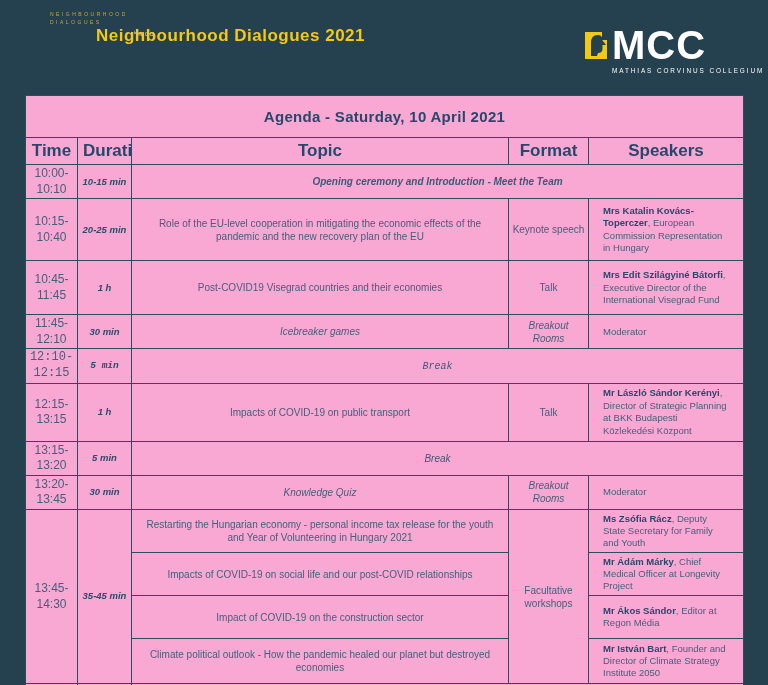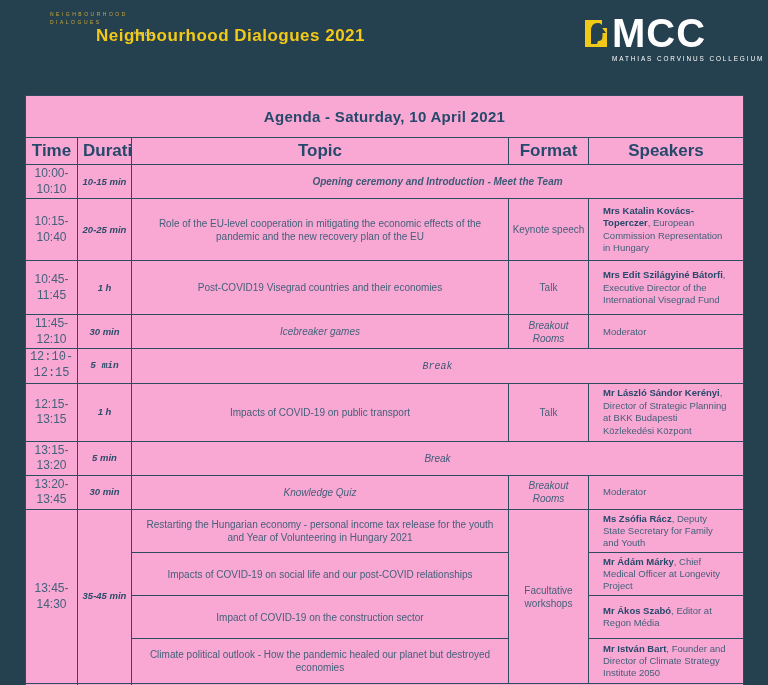--- a/index.html
+++ b/index.html
@@ -17,21 +17,21 @@
     font-size:36px; font-weight:bold; color:#eec513; letter-spacing:2px;
     line-height:1; text-align:left; padding-left:18px;
   }
   .nd-line { font-size:5px; color:#c8a93a; letter-spacing:2.5px; margin-top:3px; text-align:left; padding-left:16px; }
   .nd-line + .nd-line { margin-top:2px; }
   .nd-by { font-size:6px; color:#e8e4d8; letter-spacing:.5px; margin-top:6px; text-align:left; padding-left:100px; white-space:nowrap; }
   .main-title {
     position:absolute; left:96px; top:26px;
     font-size:17px; font-weight:bold; color:#f3c917; letter-spacing:.5px; white-space:nowrap;
   }
-  .mcc-logo { position:absolute; left:585px; top:14px; display:flex; align-items:flex-start; }
+  .mcc-logo { position:absolute; left:585px; top:26px; display:flex; align-items:flex-start; }
   .mcc-crest { width:24px; height:31px; margin-top:4px; }
   .mcc-textblock { margin-left:3px; }
   .mcc-acronym { font-size:40px; font-weight:bold; color:#ffffff; line-height:.95; letter-spacing:1px; }
   .mcc-subtitle { font-size:6.4px; color:#ffffff; letter-spacing:1.9px; margin-top:3px; white-space:nowrap; }
   
   .table-wrap { position:absolute; left:25px; top:95px; }
   table { border-collapse:collapse; table-layout:fixed; width:718px; background:#f9a8d4; }
   td {
     border:1px solid #2e4c60;
     font-size:10px; color:#44607a;
@@ -154,21 +154,21 @@
           <td class="c-topic">Restarting the Hungarian economy - personal income tax release for the youth and Year of Volunteering in Hungary 2021</td>
           <td class="c-format" rowspan="4">Facultative workshops</td>
           <td class="c-speaker"><b>Ms Zsófia Rácz</b>, Deputy State Secretary for Family and Youth</td>
         </tr>
         <tr style="height: 43px;">
           <td class="c-topic">Impacts of COVID-19 on social life and our post-COVID relationships</td>
           <td class="c-speaker"><b>Mr Ádám Márky</b>, Chief Medical Officer at Longevity Project</td>
         </tr>
         <tr style="height: 43px;">
           <td class="c-topic">Impact of COVID-19 on the construction sector</td>
-          <td class="c-speaker"><b>Mr Ákos Szabó</b>, Editor at Regon Média</td>
+          <td class="c-speaker"><b>Mr Ákos Sándor</b>, Editor at Regon Média</td>
         </tr>
         <tr style="height: 45px;">
           <td class="c-topic">Climate political outlook - How the pandemic healed our planet but destroyed economies</td>
           <td class="c-speaker"><b>Mr István Bart</b>, Founder and Director of Climate Strategy Institute 2050</td>
         </tr>
         <tr style="height: 23px;">
           <td class="c-time">14:30</td>
           <td class="c-dur">10-15 min</td>
           <td class="c-span closing" colspan="3">Closing Ceremony</td>
         </tr>

